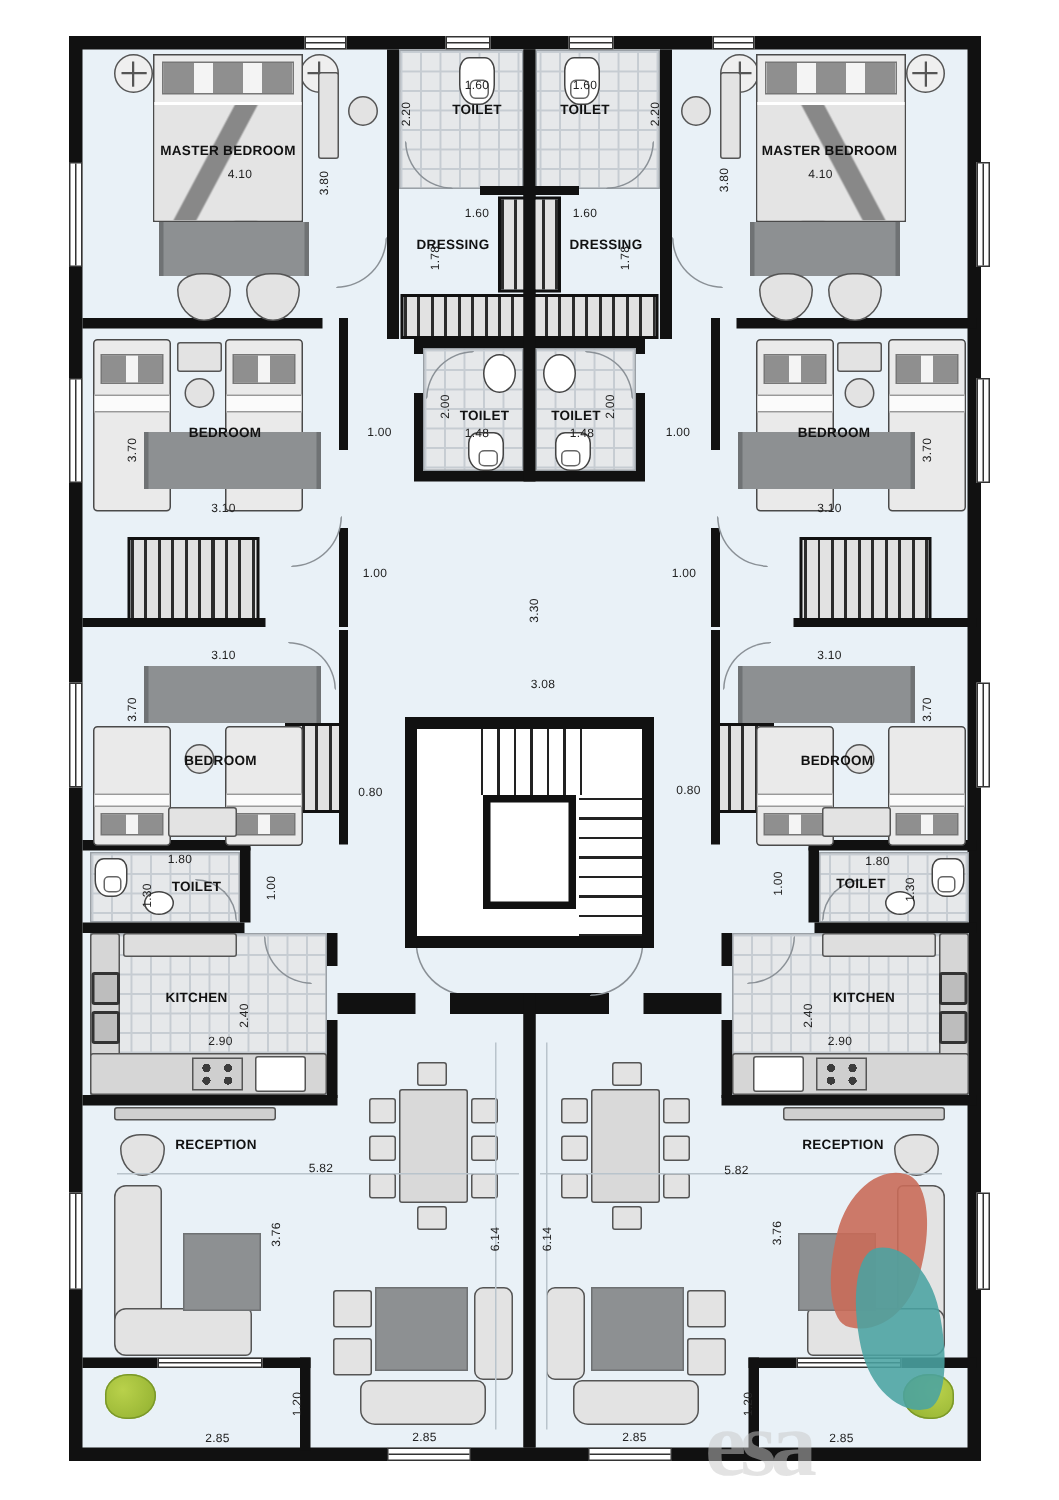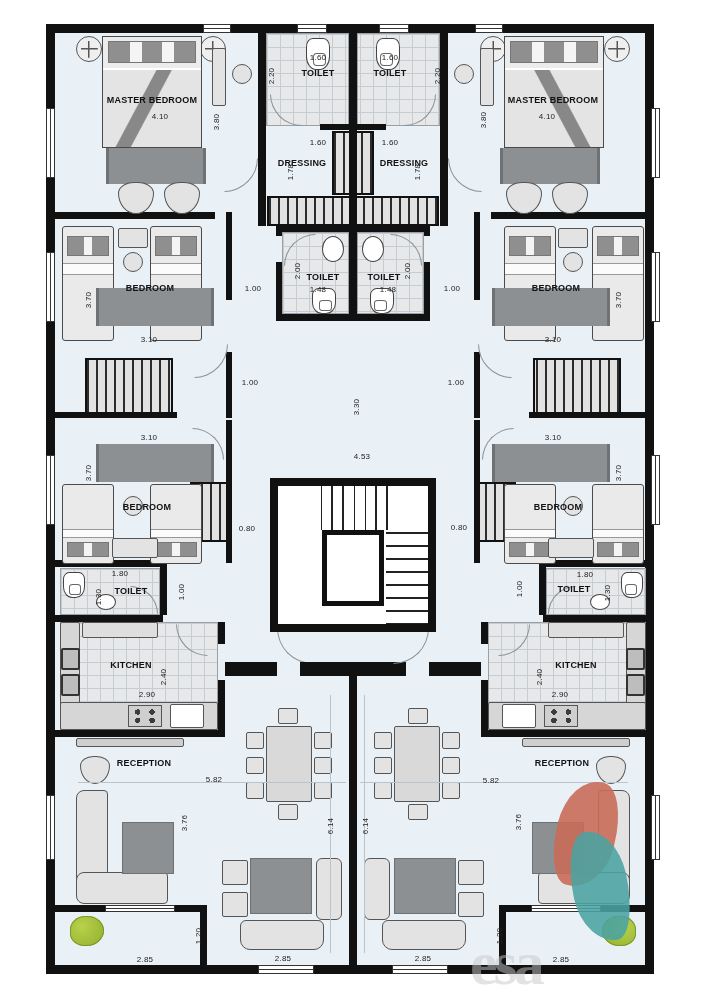--- a/index.html
+++ b/index.html
@@ -346,21 +346,21 @@
       <span class="lbl dim vert" style="left: 407px; top: 271px;">2.00</span>
       <span class="lbl dim" style="left: 253px; top: 288px;">1.00</span>
       <span class="lbl dim" style="left: 452px; top: 288px;">1.00</span>
       <span class="lbl dim vert" style="left: 88px; top: 300px;">3.70</span>
       <span class="lbl dim vert" style="left: 618px; top: 300px;">3.70</span>
       <span class="lbl dim" style="left: 149px; top: 339px;">3.10</span>
       <span class="lbl dim" style="left: 553px; top: 339px;">3.10</span>
       <span class="lbl dim" style="left: 250px; top: 382px;">1.00</span>
       <span class="lbl dim" style="left: 456px; top: 382px;">1.00</span>
       <span class="lbl dim vert" style="left: 356px; top: 407px;">3.30</span>
-      <span class="lbl dim" style="left: 362px; top: 456px;">4.53</span>
+      <span class="lbl dim" style="left: 362px; top: 456px;">3.08</span>
       <span class="lbl dim" style="left: 149px; top: 437px;">3.10</span>
       <span class="lbl dim" style="left: 553px; top: 437px;">3.10</span>
       <span class="lbl dim vert" style="left: 88px; top: 473px;">3.70</span>
       <span class="lbl dim vert" style="left: 618px; top: 473px;">3.70</span>
       <span class="lbl dim" style="left: 247px; top: 528px;">0.80</span>
       <span class="lbl dim" style="left: 459px; top: 527px;">0.80</span>
       <span class="lbl dim" style="left: 120px; top: 573px;">1.80</span>
       <span class="lbl dim" style="left: 585px; top: 574px;">1.80</span>
       <span class="lbl dim vert" style="left: 98px; top: 597px;">1.30</span>
       <span class="lbl dim vert" style="left: 607px; top: 593px;">1.30</span>

